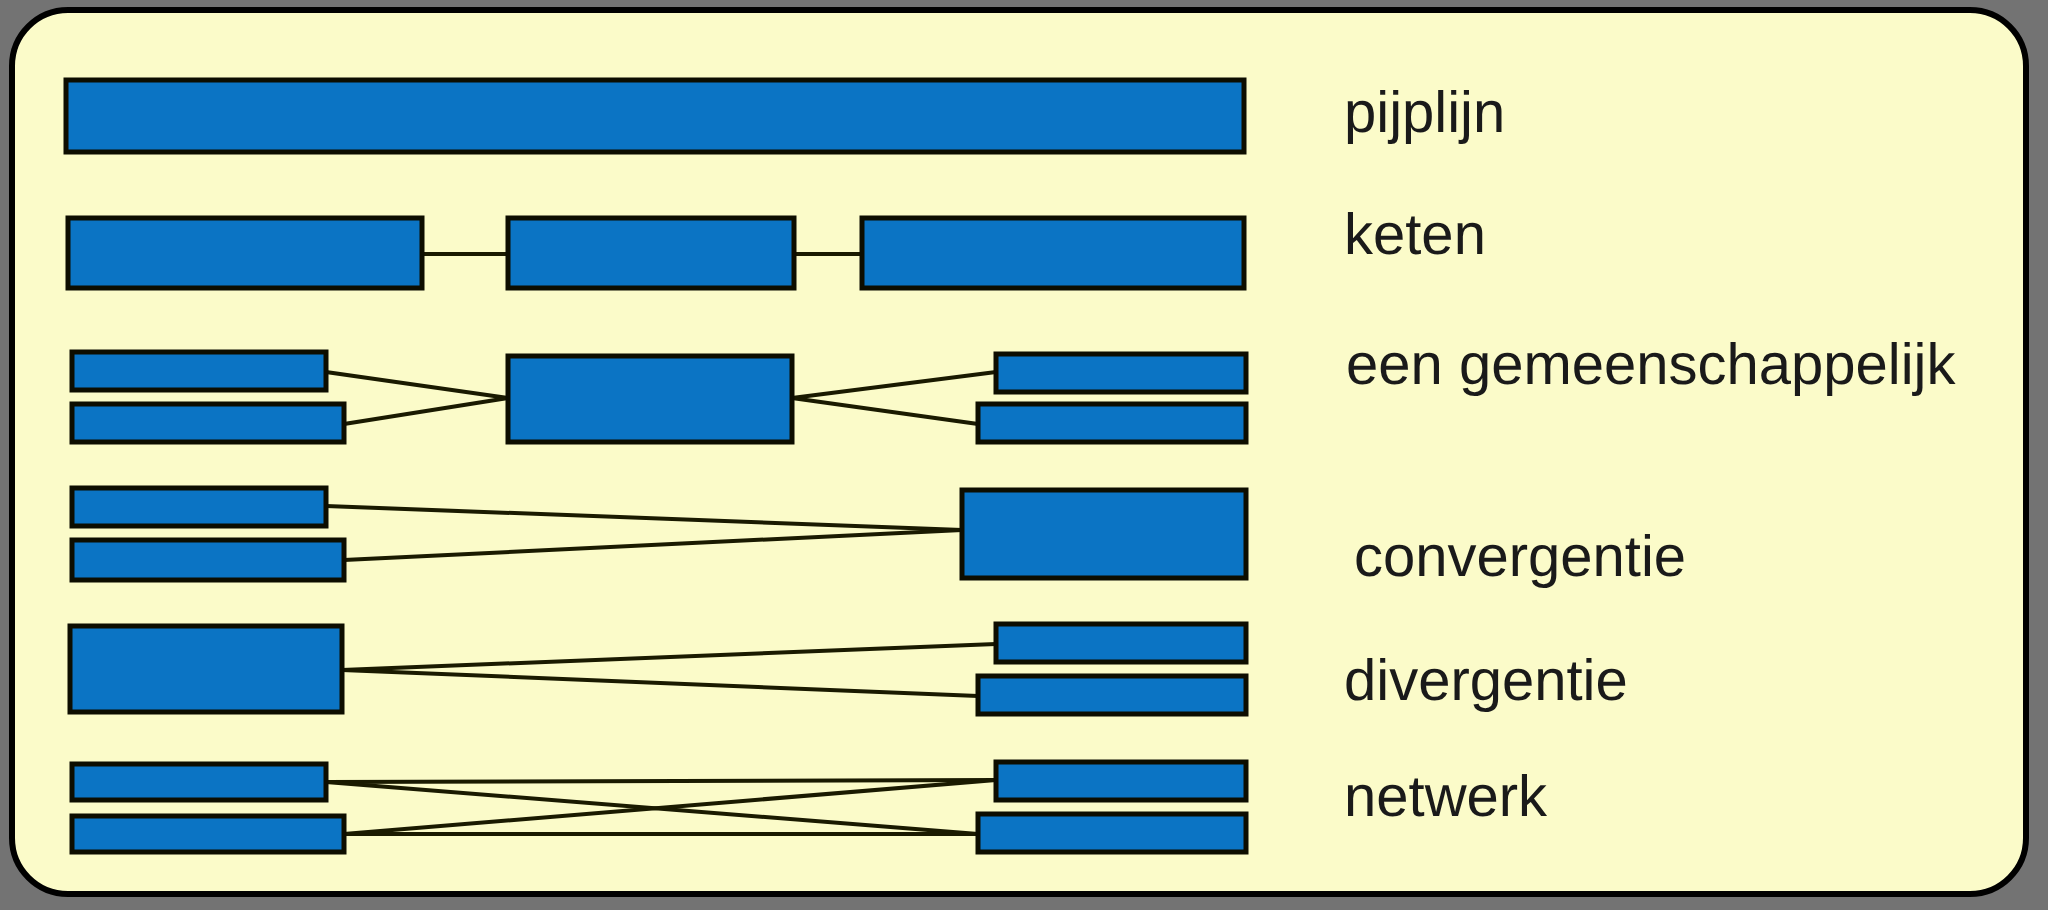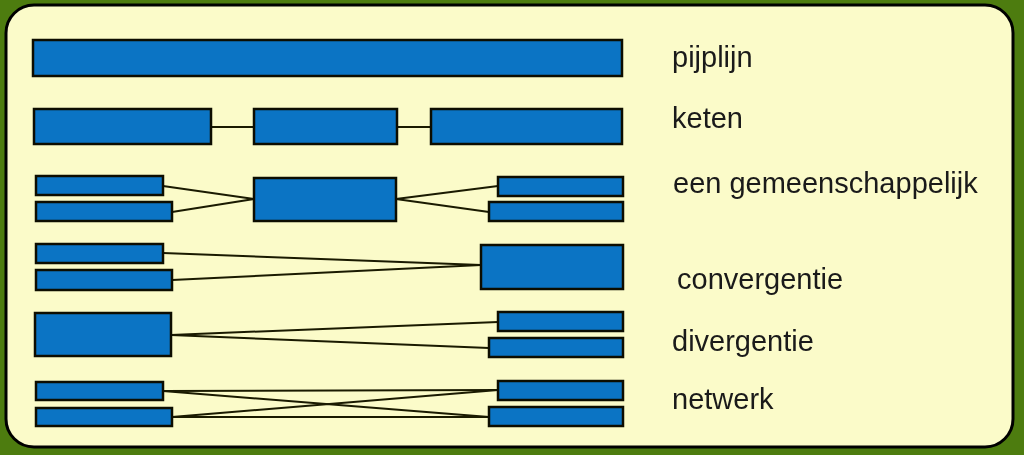--- a/index.html
+++ b/index.html
@@ -4,21 +4,21 @@
 <style>
   html, body {
     margin: 0;
     padding: 0;
     background: #000;
   }
   .canvas {
     position: relative;
     width: 1024px;
     height: 455px;
-    background: #4d7c0f;
+    background: #737373;
     overflow: hidden;
     font-family: "Liberation Sans", sans-serif;
   }
   svg { display: block; width: 1024px; height: 455px; }
   text.row-label {
     font-family: "Liberation Sans", sans-serif;
     font-size: 29px;
     fill: #1a1a1a;
   }
 </style>

